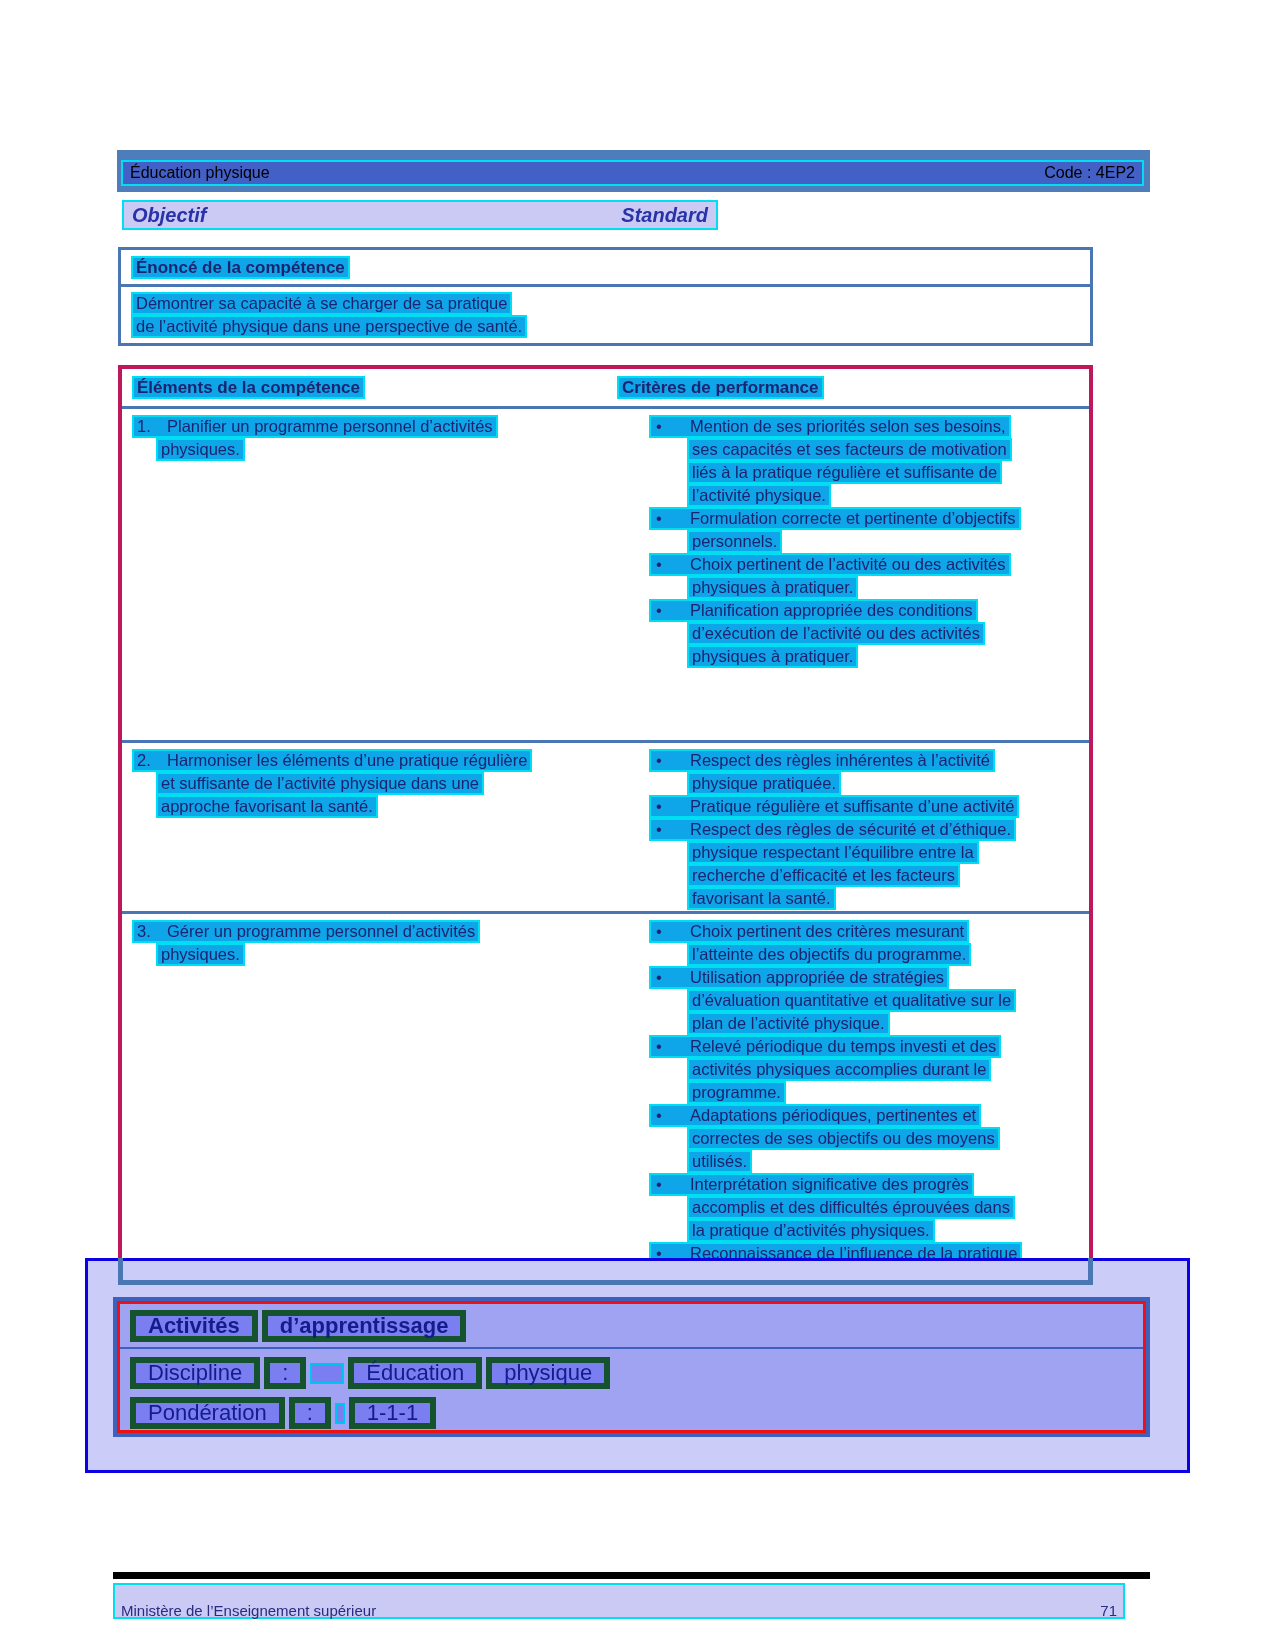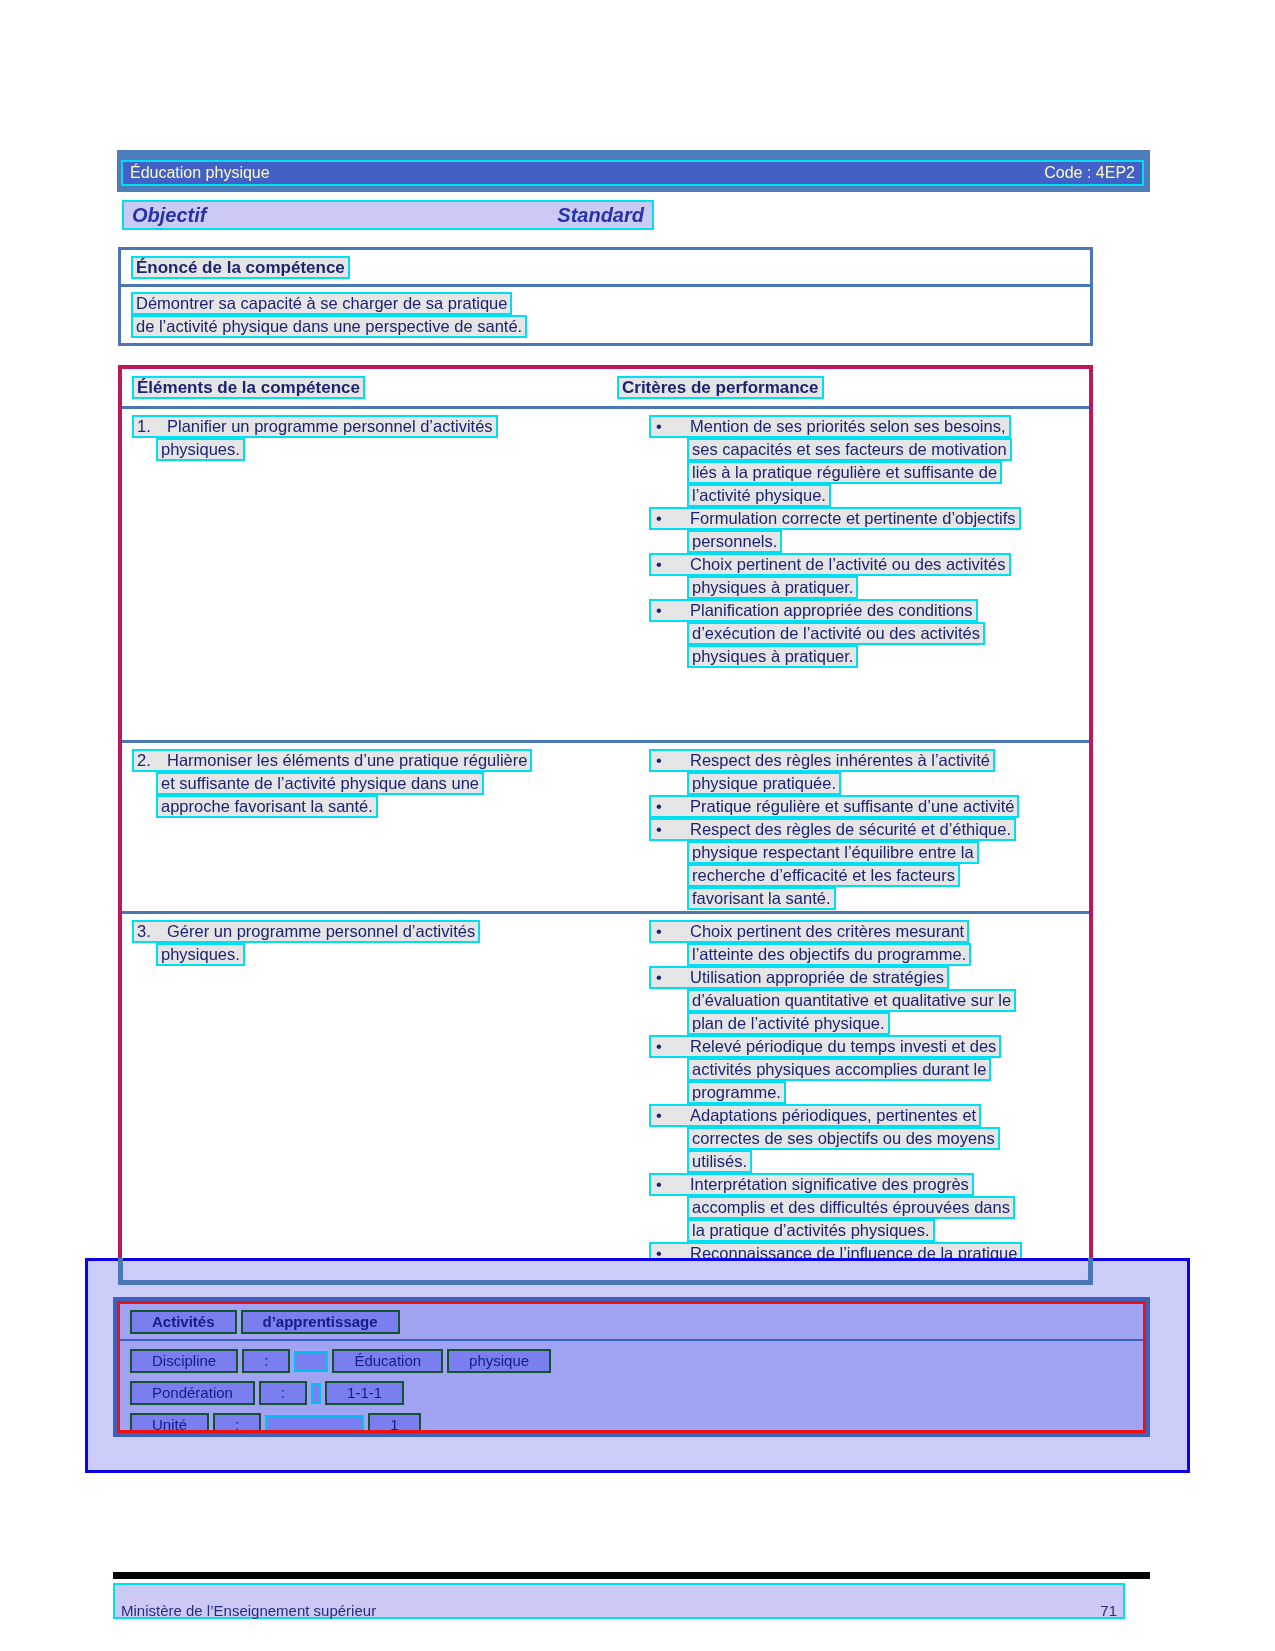--- a/index.html
+++ b/index.html
@@ -2,43 +2,43 @@
 <html><head>
 <meta charset="utf-8">
 <style>
   html,body { margin:0; padding:0; }
   body {
     width:1275px; height:1651px; position:relative; background:#ffffff;
     font-family:"Liberation Sans", sans-serif; color:#1c2470;
   }
   
   .hl {
-    display:inline-block; background:#e5e5e5; border:2px solid #00dff2;
+    display:inline-block; background:#0ea5e9; border:2px solid #00dff2;
     padding:0 3px; line-height:19px; font-size:16.5px; white-space:nowrap;
     color:#1c2470;
   }
   .hl.bold { font-weight:bold; font-size:17px; }
   .num    { display:inline-block; width:30px; }
   .bullet { display:inline-block; width:34px; padding-left:2px; }
   .indent-num    { margin-left:24px; }
   .indent-bullet { margin-left:38px; }
 
   
   .band { position:absolute; left:117px; top:150px; width:1033px; height:42px;
           background:#4e7dbb; }
   .band-strip {
     position:absolute; left:4px; top:10px; right:6px; height:22px;
-    background:#4360c6; border:2px solid #00dff2; color:#fef9c3;
+    background:#4360c6; border:2px solid #00dff2; color:#000000;
     font-size:16px; line-height:22px; display:flex; justify-content:space-between;
     padding:0 7px; box-sizing:content-box;
   }
 
   
   .objstrip {
-    position:absolute; left:122px; top:200px; width:532px; height:30px;
+    position:absolute; left:122px; top:200px; width:596px; height:30px;
     background:#cacaf4; border:2px solid #00dff2; box-sizing:border-box;
     display:flex; justify-content:space-between; padding:0 8px;
     font-size:20px; font-weight:bold; font-style:italic; color:#2733a6;
     line-height:26px;
     text-align:right;
   }
 
   
   .enonce {
     position:absolute; left:118px; top:247px; width:975px; height:99px;
@@ -73,22 +73,22 @@
   
   .activites {
     position:absolute; left:113px; top:1297px; width:1037px; height:140px;
     border:4px solid #3d61bd; box-sizing:border-box; z-index:5; background:#9fa3f2;
   }
   .activites-inner {
     border:3px solid #ee1111; width:100%; height:100%; box-sizing:border-box;
     padding:6px 10px; overflow:hidden;
   }
   .wbox {
-    display:inline-block; background:#7a7ef0; border:2px solid #14532d;
-    padding:0 20px; font-size:15px; line-height:20px; color:#141c8c;
+    display:inline-block; background:#7a7ef0; border:6px solid #14532d;
+    padding:0 12px; font-size:22px; line-height:20px; color:#141c8c;
     vertical-align:middle; margin-right:4px;
   }
   .wbox.bold { font-weight:bold; }
   .gapbox {
     display:inline-block; background:#7a7ef0; border:2px solid #00c4f0;
     height:17px; vertical-align:middle; margin-right:4px;
   }
   .adivider { border-top:2px solid #3d61bd; margin:5px -10px 4px; }
   .arow { margin-top:8px; }
 

